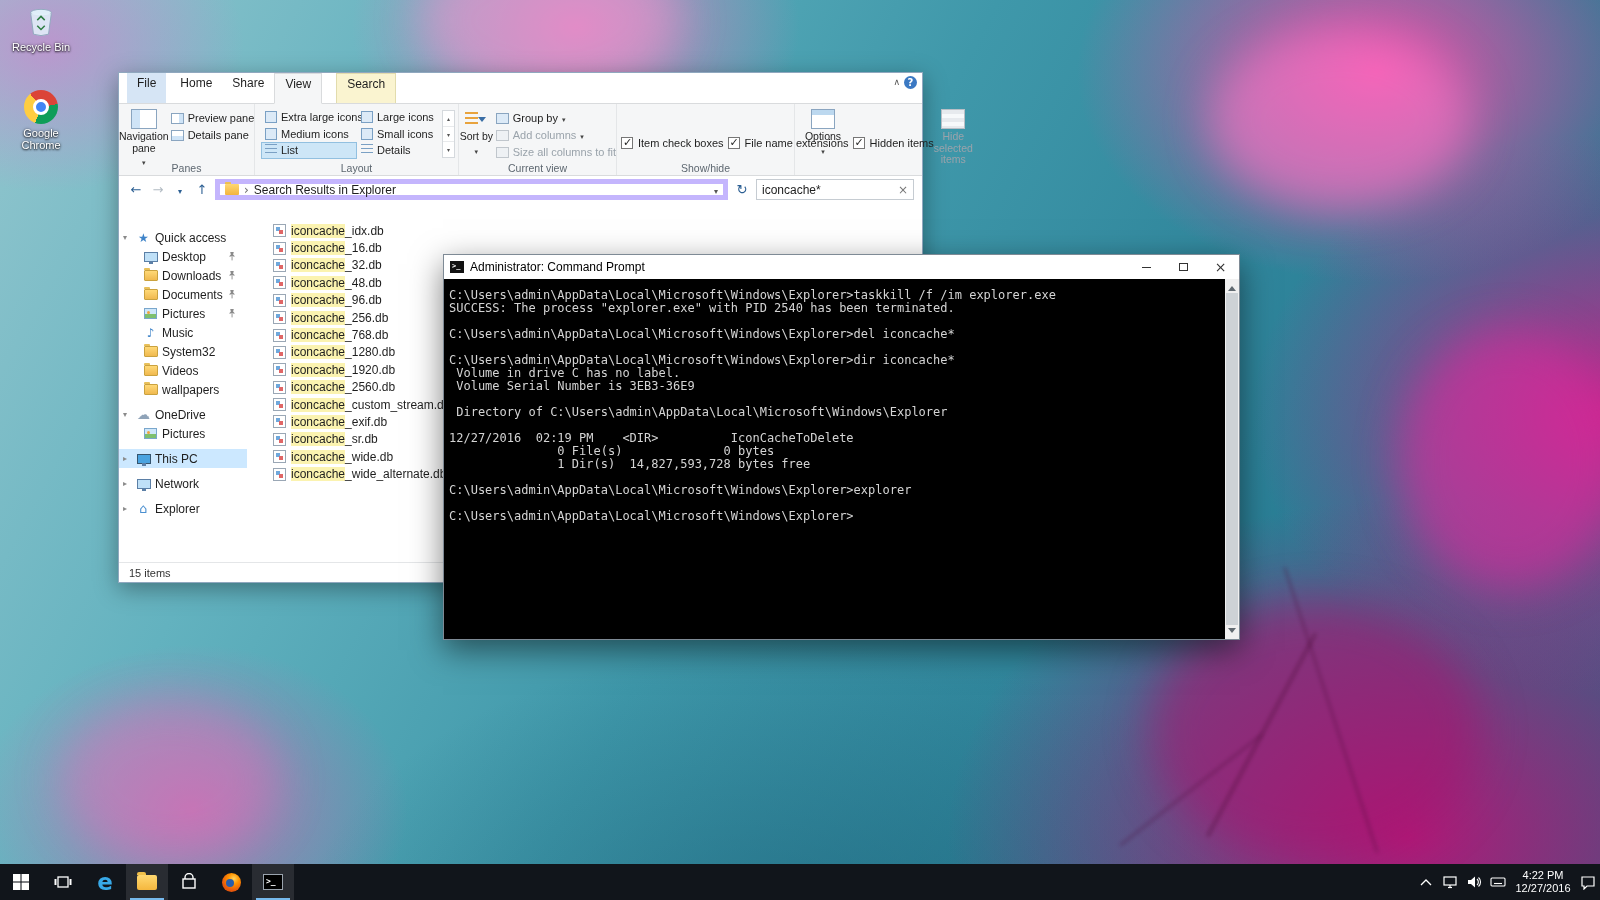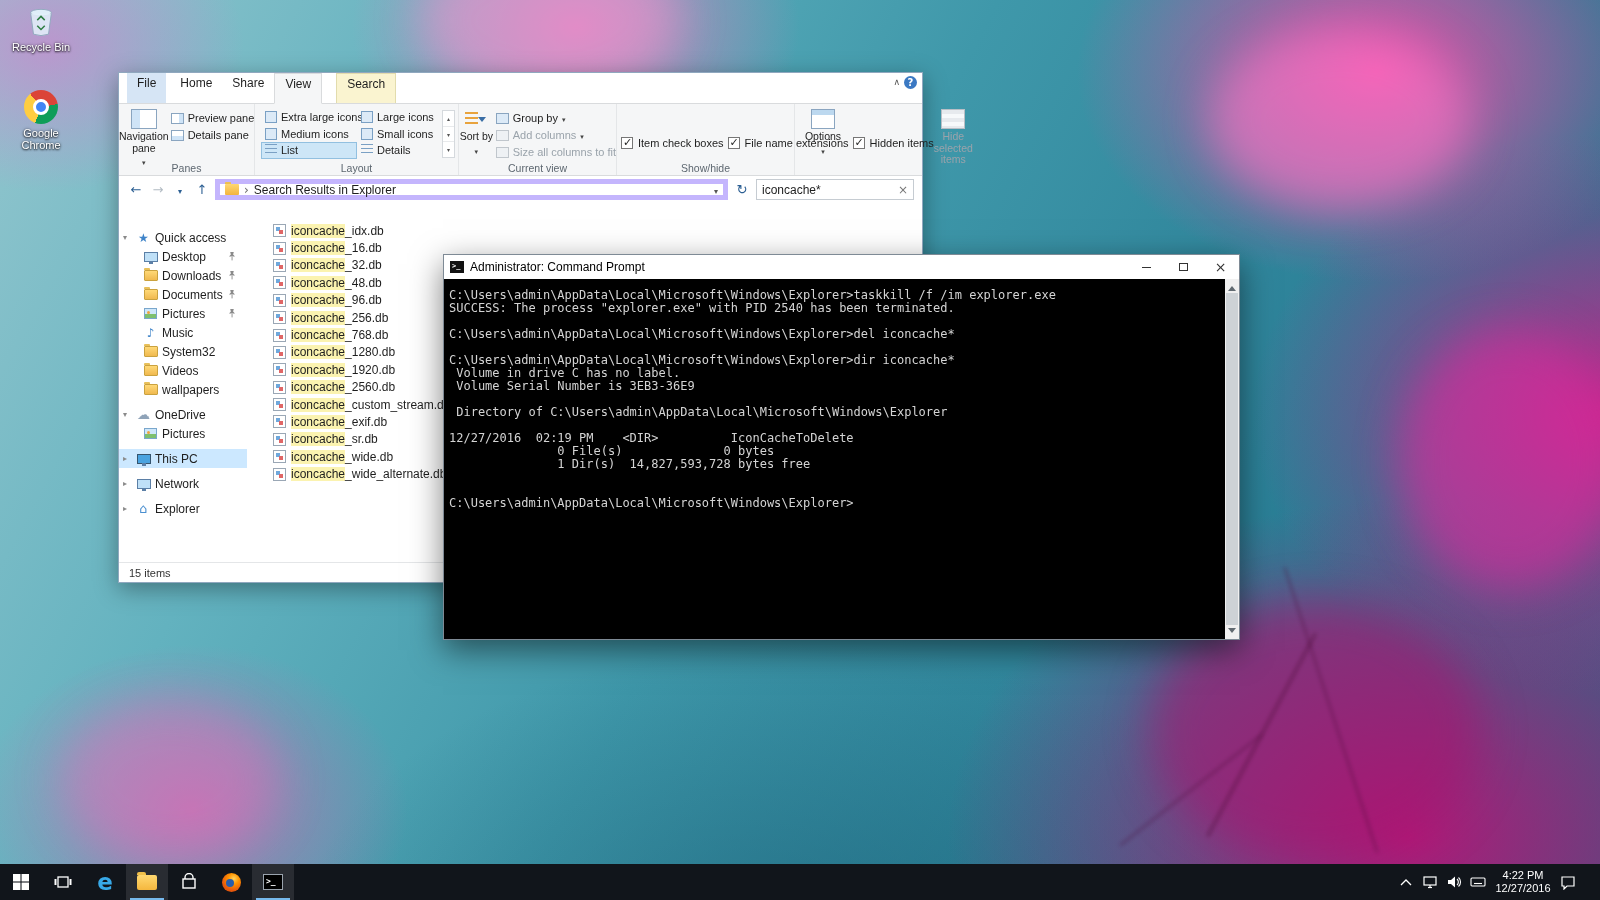--- a/index.html
+++ b/index.html
@@ -182,21 +182,21 @@
   .cortana-ring{width:15px;height:15px;border:2px solid #56687a;border-radius:50%;flex:0 0 auto}
   .tb-search-text{font-size:13px;color:#5f6368;flex:1;white-space:nowrap}
   .ic-edge::before{content:"e";font:bold 23px/23px "DejaVu Sans",sans-serif;color:#38a9e8}
   .ic-folder-tb{width:20px;height:15px;background:linear-gradient(180deg,#ffd871,#f5b73e);border-radius:2px;position:relative}
   .ic-folder-tb::before{content:"";position:absolute;top:-3px;left:0;width:9px;height:3px;background:#f1c04a;border-radius:2px 2px 0 0}
   .ic-firefox{width:19px;height:19px;border-radius:50%;background:radial-gradient(circle at 62% 30%,#ffd45e 0%,#ff9400 30%,#e8590c 65%,#cc4a08 100%);position:relative}
   .ic-firefox::after{content:"";position:absolute;left:4px;top:6px;width:8px;height:8px;border-radius:50%;background:#275dad}
   .ic-cmd-tb{width:20px;height:16px;background:#000;border:1px solid #9aa3ad}
   .ic-cmd-tb::before{content:">_";display:block;padding:2px 0 0 2px;color:#fff;font:bold 8px "DejaVu Sans Mono",monospace}
   .tb-spacer{flex:1}
-  .tray{display:flex;align-items:center;padding-right:20px}
+  .tray{display:flex;align-items:center;padding-right:0}
   .tray-btn{width:24px;height:100%;display:flex;align-items:center;justify-content:center}
   .tray-clock{min-width:66px;height:100%;display:flex;flex-direction:column;align-items:center;justify-content:center;font-size:11px;line-height:13px;color:#fff}
 </style>
 </head>
 <body>
 
 <div id="screen">
   <div id="wallpaper">
     <div class="blob b1"></div>
     <div class="blob b2"></div>
@@ -565,20 +565,21 @@
       <div class="cline">C:\Users\admin\AppData\Local\Microsoft\Windows\Explorer&gt;dir iconcache*</div>
       <div class="cline"> Volume in drive C has no label.</div>
       <div class="cline"> Volume Serial Number is 3EB3-36E9</div>
       <div class="cline"></div>
       <div class="cline"> Directory of C:\Users\admin\AppData\Local\Microsoft\Windows\Explorer</div>
       <div class="cline"></div>
       <div class="cline">12/27/2016  02:19 PM    &lt;DIR&gt;          IconCacheToDelete</div>
       <div class="cline">               0 File(s)              0 bytes</div>
       <div class="cline">               1 Dir(s)  14,827,593,728 bytes free</div>
       <div class="cline"></div>
+      <div class="cline">C:\Users\admin\AppData\Local\Microsoft\Windows\Explorer&gt;explorer</div>
       <div class="cline"></div>
       <div class="cline">C:\Users\admin\AppData\Local\Microsoft\Windows\Explorer&gt;</div>
     </div>
     <div class="cmd-scroll">
       <div class="sc-arrow">
           <span class="tri-up"></span>
         </div>
       <div class="sc-thumb"></div>
       <div class="sc-arrow">
           <span class="tri-dn"></span>

